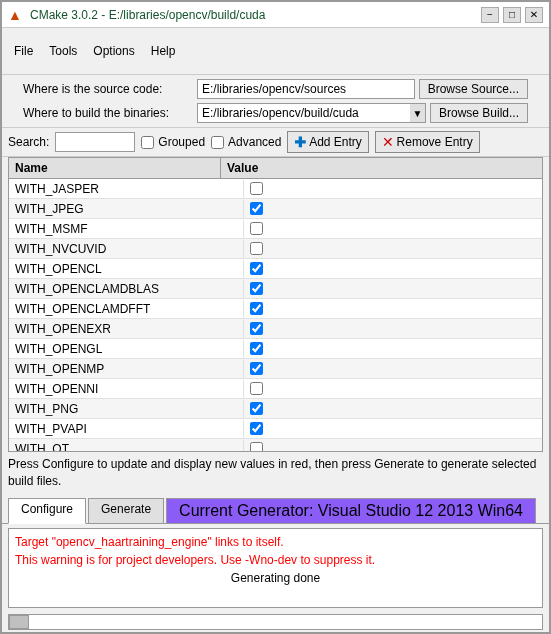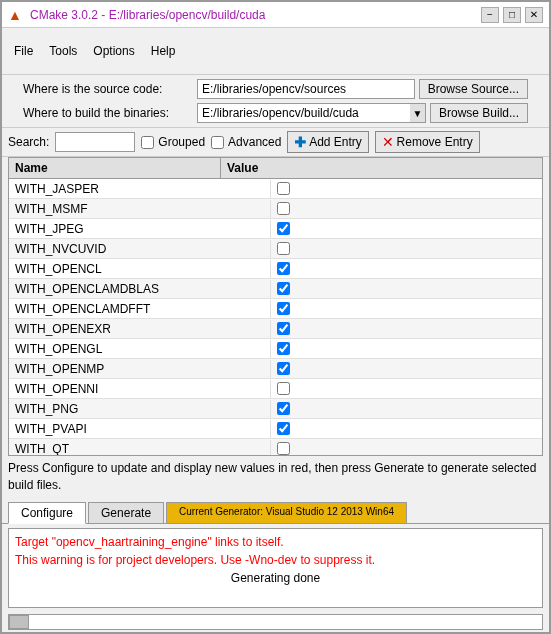--- a/index.html
+++ b/index.html
@@ -32,21 +32,21 @@
       display: flex;
       align-items: center;
       gap: 6px;
     }
     .title-logo {
       width: 16px;
       height: 16px;
     }
     .title-text {
       font-size: 12px;
-      color: #a21caf;
+      color: #14532d;
     }
     .title-buttons {
       display: flex;
       gap: 4px;
     }
     .title-btn {
       width: 18px;
       height: 16px;
       border: 1px solid #aaa;
       background: #e0e0e0;
@@ -200,21 +200,21 @@
       min-height: 20px;
       align-items: center;
     }
     .table-row:nth-child(even) {
       background: #f5f5f5;
     }
     .table-row:nth-child(odd) {
       background: white;
     }
     .table-cell-name {
-      width: 262px;
+      width: 235px;
       padding: 2px 6px;
       font-size: 12px;
       border-right: 1px solid #e0e0e0;
     }
     .table-cell-value {
       flex: 1;
       padding: 2px 6px;
       font-size: 12px;
       display: flex;
       align-items: center;
@@ -238,24 +238,24 @@
       cursor: pointer;
       font-size: 12px;
     }
     .tab.active {
       background: white;
       border-bottom: 1px solid white;
       margin-bottom: -1px;
     }
     .tab-content-label {
       padding: 3px 12px;
-      font-size: 10px;
+      font-size: 16px;
       border: 1px solid #999;
       border-bottom: none;
-      background: #eab308;
+      background: #8b5cf6;
     }
     .log-box {
       margin: 4px 6px;
       border: 1px solid #999;
       background: white;
       height: 80px;
       overflow-y: auto;
       padding: 4px 6px;
     }
     .log-line {
@@ -370,29 +370,29 @@
     </div>
 
     <div id="table-body">
         <div class="table-row">
           <div class="table-cell-name">WITH_JASPER</div>
           <div class="table-cell-value">
             <input type="checkbox" style="">
           </div>
         </div>
         <div class="table-row">
+          <div class="table-cell-name">WITH_JPEG</div>
+          <div class="table-cell-value">
+            <input type="checkbox" checked="" style="">
+          </div>
+        </div>
+        <div class="table-row">
           <div class="table-cell-name">WITH_MSMF</div>
           <div class="table-cell-value">
             <input type="checkbox" style="">
-          </div>
-        </div>
-        <div class="table-row">
-          <div class="table-cell-name">WITH_JPEG</div>
-          <div class="table-cell-value">
-            <input type="checkbox" checked="" style="">
           </div>
         </div>
         <div class="table-row">
           <div class="table-cell-name">WITH_NVCUVID</div>
           <div class="table-cell-value">
             <input type="checkbox" style="">
           </div>
         </div>
         <div class="table-row">
           <div class="table-cell-name">WITH_OPENCL</div>

